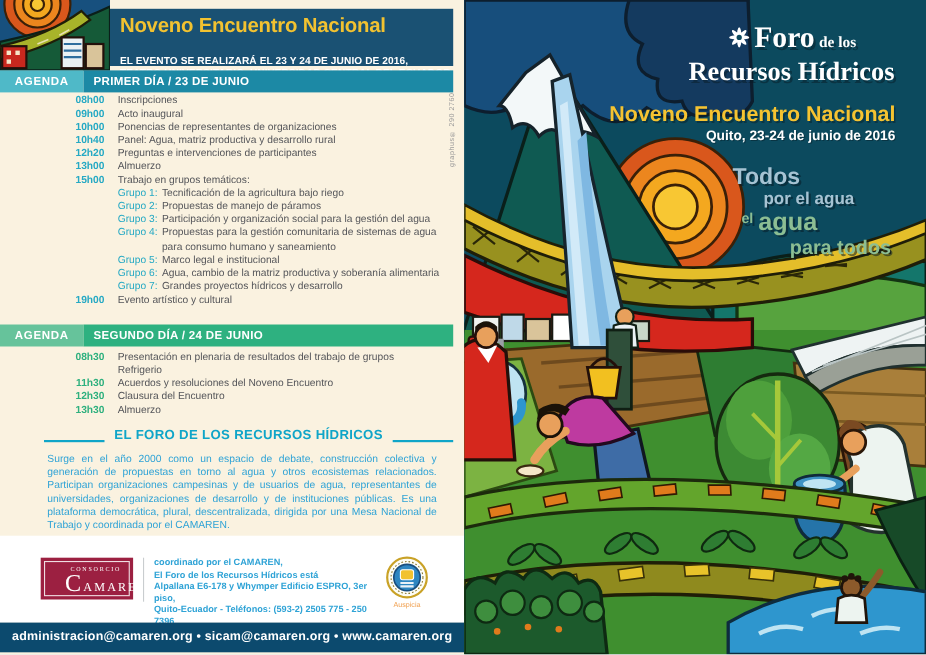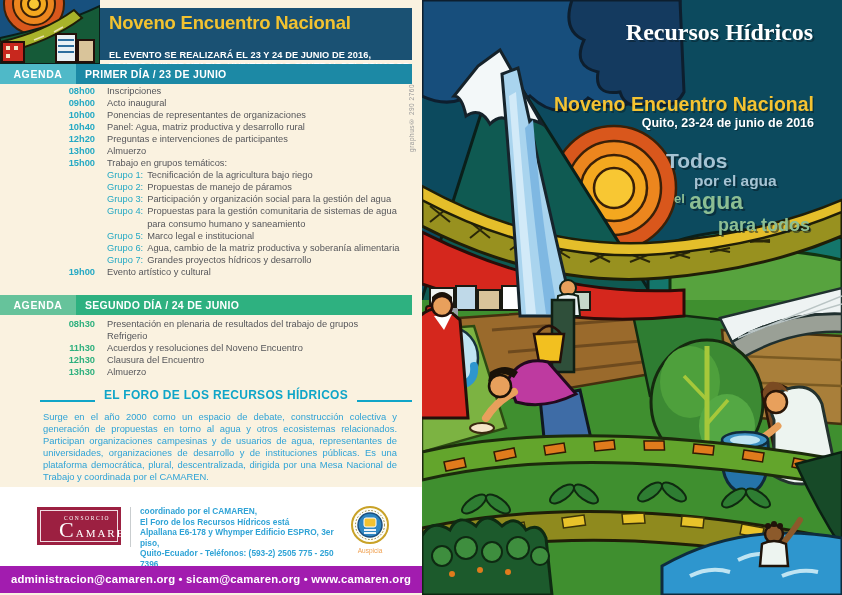--- a/index.html
+++ b/index.html
@@ -39,21 +39,21 @@
            font-family:"Liberation Serif",serif;}
   #camaren .frame{position:absolute;left:3px;top:3px;right:3px;bottom:3px;border:1px solid rgba(255,255,255,.85);}
   .cam-small{position:absolute;top:8px;left:27px;font-size:5.5px;letter-spacing:1.6px;}
   .cam-big{position:absolute;top:10px;left:22px;font-size:11px;letter-spacing:2px;}
   .cam-big::first-letter{font-size:22px;}
   #footer-divider{left:130px;top:507px;width:1px;height:40px;background:#C9CDCF;}
   #footer-text{left:140px;top:506px;width:205px;font-size:8.3px;line-height:10.6px;color:#2FA3D6;font-weight:bold;}
   #seal{left:350px;top:505px;width:40px;height:44px;}
   #seal-caption{left:345px;top:547px;width:50px;text-align:center;font-size:6.5px;color:#F0A050;}
 
-  #contact-bar{left:0;top:566px;width:422px;height:27px;background:#a21caf;color:#fff;
+  #contact-bar{left:0;top:566px;width:422px;height:27px;background:#0c4a6e;color:#fff;
                font-weight:bold;font-size:11.3px;text-align:center;line-height:27px;letter-spacing:0.2px;}
   #printer{left:408px;top:84px;writing-mode:vertical-rl;transform:rotate(180deg);
            font-size:6.5px;color:#9A9A9A;letter-spacing:0.5px;}
 
   
   #right-panel{left:422px;top:0;width:420px;height:595px;overflow:hidden;background:#0C4A5E;}
   #illus{position:absolute;left:0;top:0;width:420px;height:595px;}
   #logo{top:20px;left:190px;width:215px;text-align:center;color:#fff;
         font-family:"Liberation Serif",serif;font-weight:bold;text-shadow:2px 2px 0 rgba(7,28,38,.5);}
   .logo-l1{font-size:27px;line-height:28px;}
@@ -430,20 +430,31 @@
           <circle cx="118" cy="556" r="9"></circle>
       </g>
       <g fill="#E07B1C">
           <circle cx="30" cy="574" r="3"></circle>
           <circle cx="58" cy="570" r="3"></circle>
           <circle cx="86" cy="572" r="3"></circle>
         </g>
     </svg>
 
     <div class="abs" id="logo">
+      <div class="logo-l1">
+        <svg viewBox="0 0 24 24" width="22" height="22">
+          <g fill="#FFFFFF">
+            <ellipse cx="12" cy="12" rx="2.4" ry="10"></ellipse>
+            <ellipse cx="12" cy="12" rx="2.4" ry="10" transform="rotate(45 12 12)"></ellipse>
+            <ellipse cx="12" cy="12" rx="2.4" ry="10" transform="rotate(90 12 12)"></ellipse>
+            <ellipse cx="12" cy="12" rx="2.4" ry="10" transform="rotate(135 12 12)"></ellipse>
+          </g>
+          <circle cx="12" cy="12" r="2.6" fill="#0C4A5E"></circle>
+        </svg><span>Foro</span><span class="small">de los</span>
+      </div>
       <div class="logo-l2">Recursos Hídricos</div>
     </div>
 
     <div class="abs" id="event-title">Noveno Encuentro Nacional</div>
     <div class="abs" id="event-date">Quito, 23-24 de junio de 2016</div>
 
     <div class="abs" id="slogan">
       <div class="sl1">Todos</div>
       <div class="sl2">por el agua</div>
       <div class="sl3"><span class="el">el</span> <span class="agua">agua</span></div>

